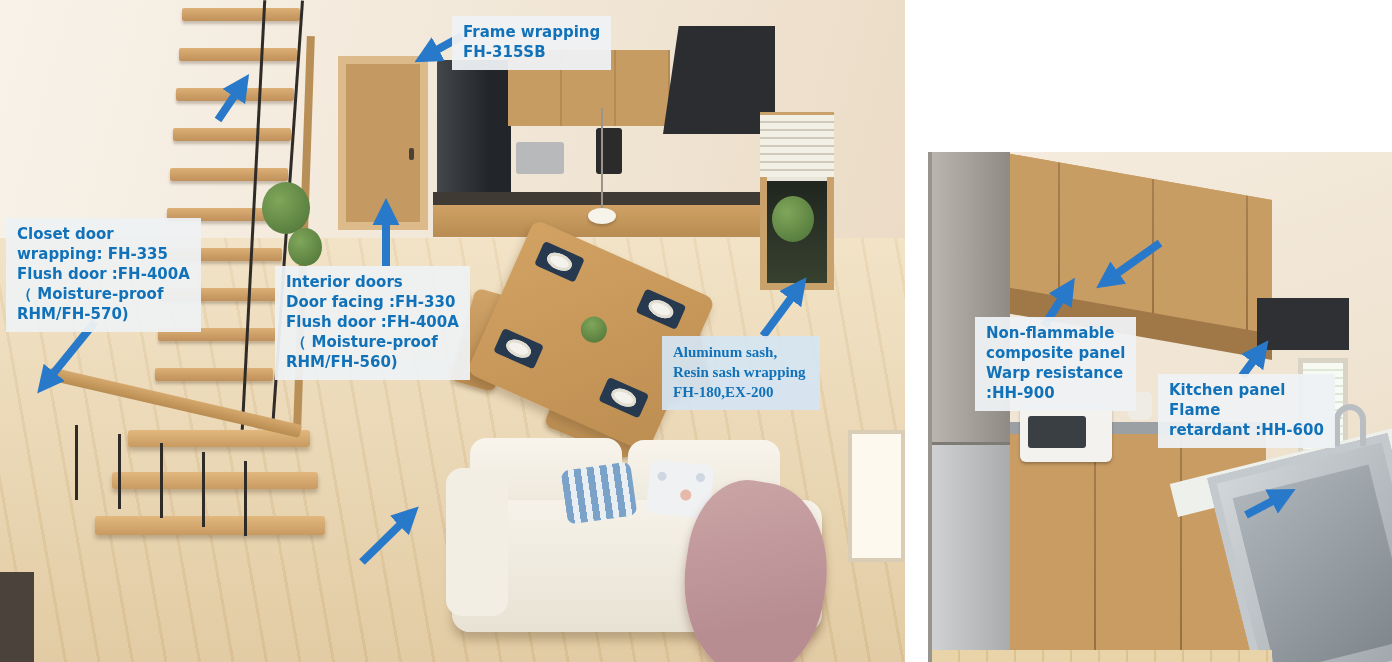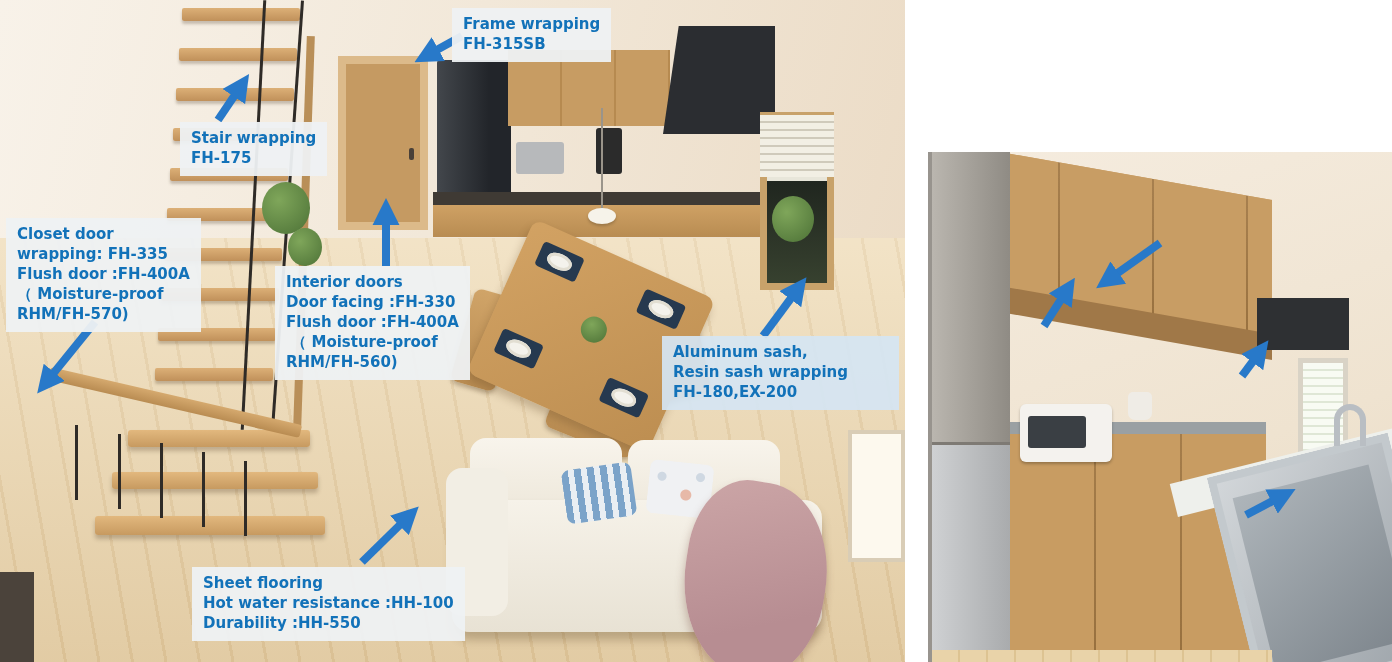--- a/index.html
+++ b/index.html
@@ -9,21 +9,21 @@
   #photo-left{left:0;top:0;width:905px;height:662px;
     background:linear-gradient(105deg,#f8f2e9 0%,#f2e8d9 45%,#ead9c2 100%);}
   #photo-right{left:932px;top:152px;width:460px;height:510px;
     background:linear-gradient(160deg,#f5ecdf 0%,#efe3d0 60%,#e8d9c2 100%);}
   #right-edge-strip{position:absolute;left:928px;top:152px;width:4px;height:510px;background:#98948e;}
 
   
   .label{position:absolute;z-index:6;background:rgba(238,241,243,0.95);color:#1272b9;
          font-weight:bold;font-size:15px;line-height:1.33;padding:7px 11px;
          white-space:pre-wrap;}
-  .label.tinted{background:rgba(213,229,243,0.92);padding-right:51px;}
+  .label.tinted{background:rgba(213,229,243,0.92);padding-right:14px;font-family:Liberation Serif, serif;}
   #arrow-layer{position:absolute;left:0;top:0;z-index:5;pointer-events:none;}
 
   
   .floor-l{position:absolute;left:0;top:238px;width:905px;height:424px;
     background:repeating-linear-gradient(80deg,#eedab4 0 30px,#e5cda2 30px 33px);}
   .floor-shade{position:absolute;left:0;top:238px;width:905px;height:424px;
     background:linear-gradient(180deg,rgba(255,255,255,.25),rgba(140,100,50,.12));}
   .dark-corner{position:absolute;left:0;top:572px;width:34px;height:90px;background:#4b433b;}
   .step{position:absolute;width:118px;height:13px;border-radius:2px;
     background:linear-gradient(180deg,#dcb077,#c0905a);box-shadow:0 3px 3px rgba(60,40,20,.25);}
@@ -212,35 +212,37 @@
       <line x1="386" y1="266" x2="386" y2="209" marker-end="url(#ah)"></line>
       <line x1="763" y1="336" x2="800" y2="286" marker-end="url(#ah)"></line>
       <line x1="362" y1="562" x2="411" y2="514" marker-end="url(#ah)"></line>
       <line x1="1160" y1="243" x2="1105" y2="282" marker-end="url(#ah)"></line>
       <line x1="1044" y1="326" x2="1069" y2="287" marker-end="url(#ah)"></line>
       <line x1="1242" y1="376" x2="1262" y2="349" marker-end="url(#ah)"></line>
       <line x1="1246" y1="515" x2="1286" y2="494" marker-end="url(#ah)"></line>
     </g>
   </svg>
 
-  <div class="label" style="left:452px;top:8px">Frame wrapping
+  <div class="label" style="left:452px;top:16px">Frame wrapping
 FH-315SB</div>
-  <div class="label" style="left:180px;top:122px">Stair wrapping
-FH-175</div>
   <div class="label" style="left:6px;top:218px">Closet door
 wrapping: FH-335
 Flush door :FH-400A
 （ Moisture-proof
 RHM/FH-570)</div>
   <div class="label" style="left:275px;top:266px">Interior doors
 Door facing :FH-330
 Flush door :FH-400A
  （ Moisture-proof
 RHM/FH-560)</div>
   <div class="label tinted" style="left:662px;top:336px">Aluminum sash,
 Resin sash wrapping
 FH-180,EX-200</div>
-  <div class="label" style="left:192px;top:567px">Sheet flooring
-Hot water resistance :HH-100
-Durability :HH-550</div>
-
+
+  <div class="label" style="left:975px;top:317px">Non-flammable
+composite panel
+Warp resistance
+:HH-900</div>
+  <div class="label" style="left:1158px;top:374px">Kitchen panel
+Flame
+retardant :HH-600</div>
 
 </div>
 
 </body></html>

